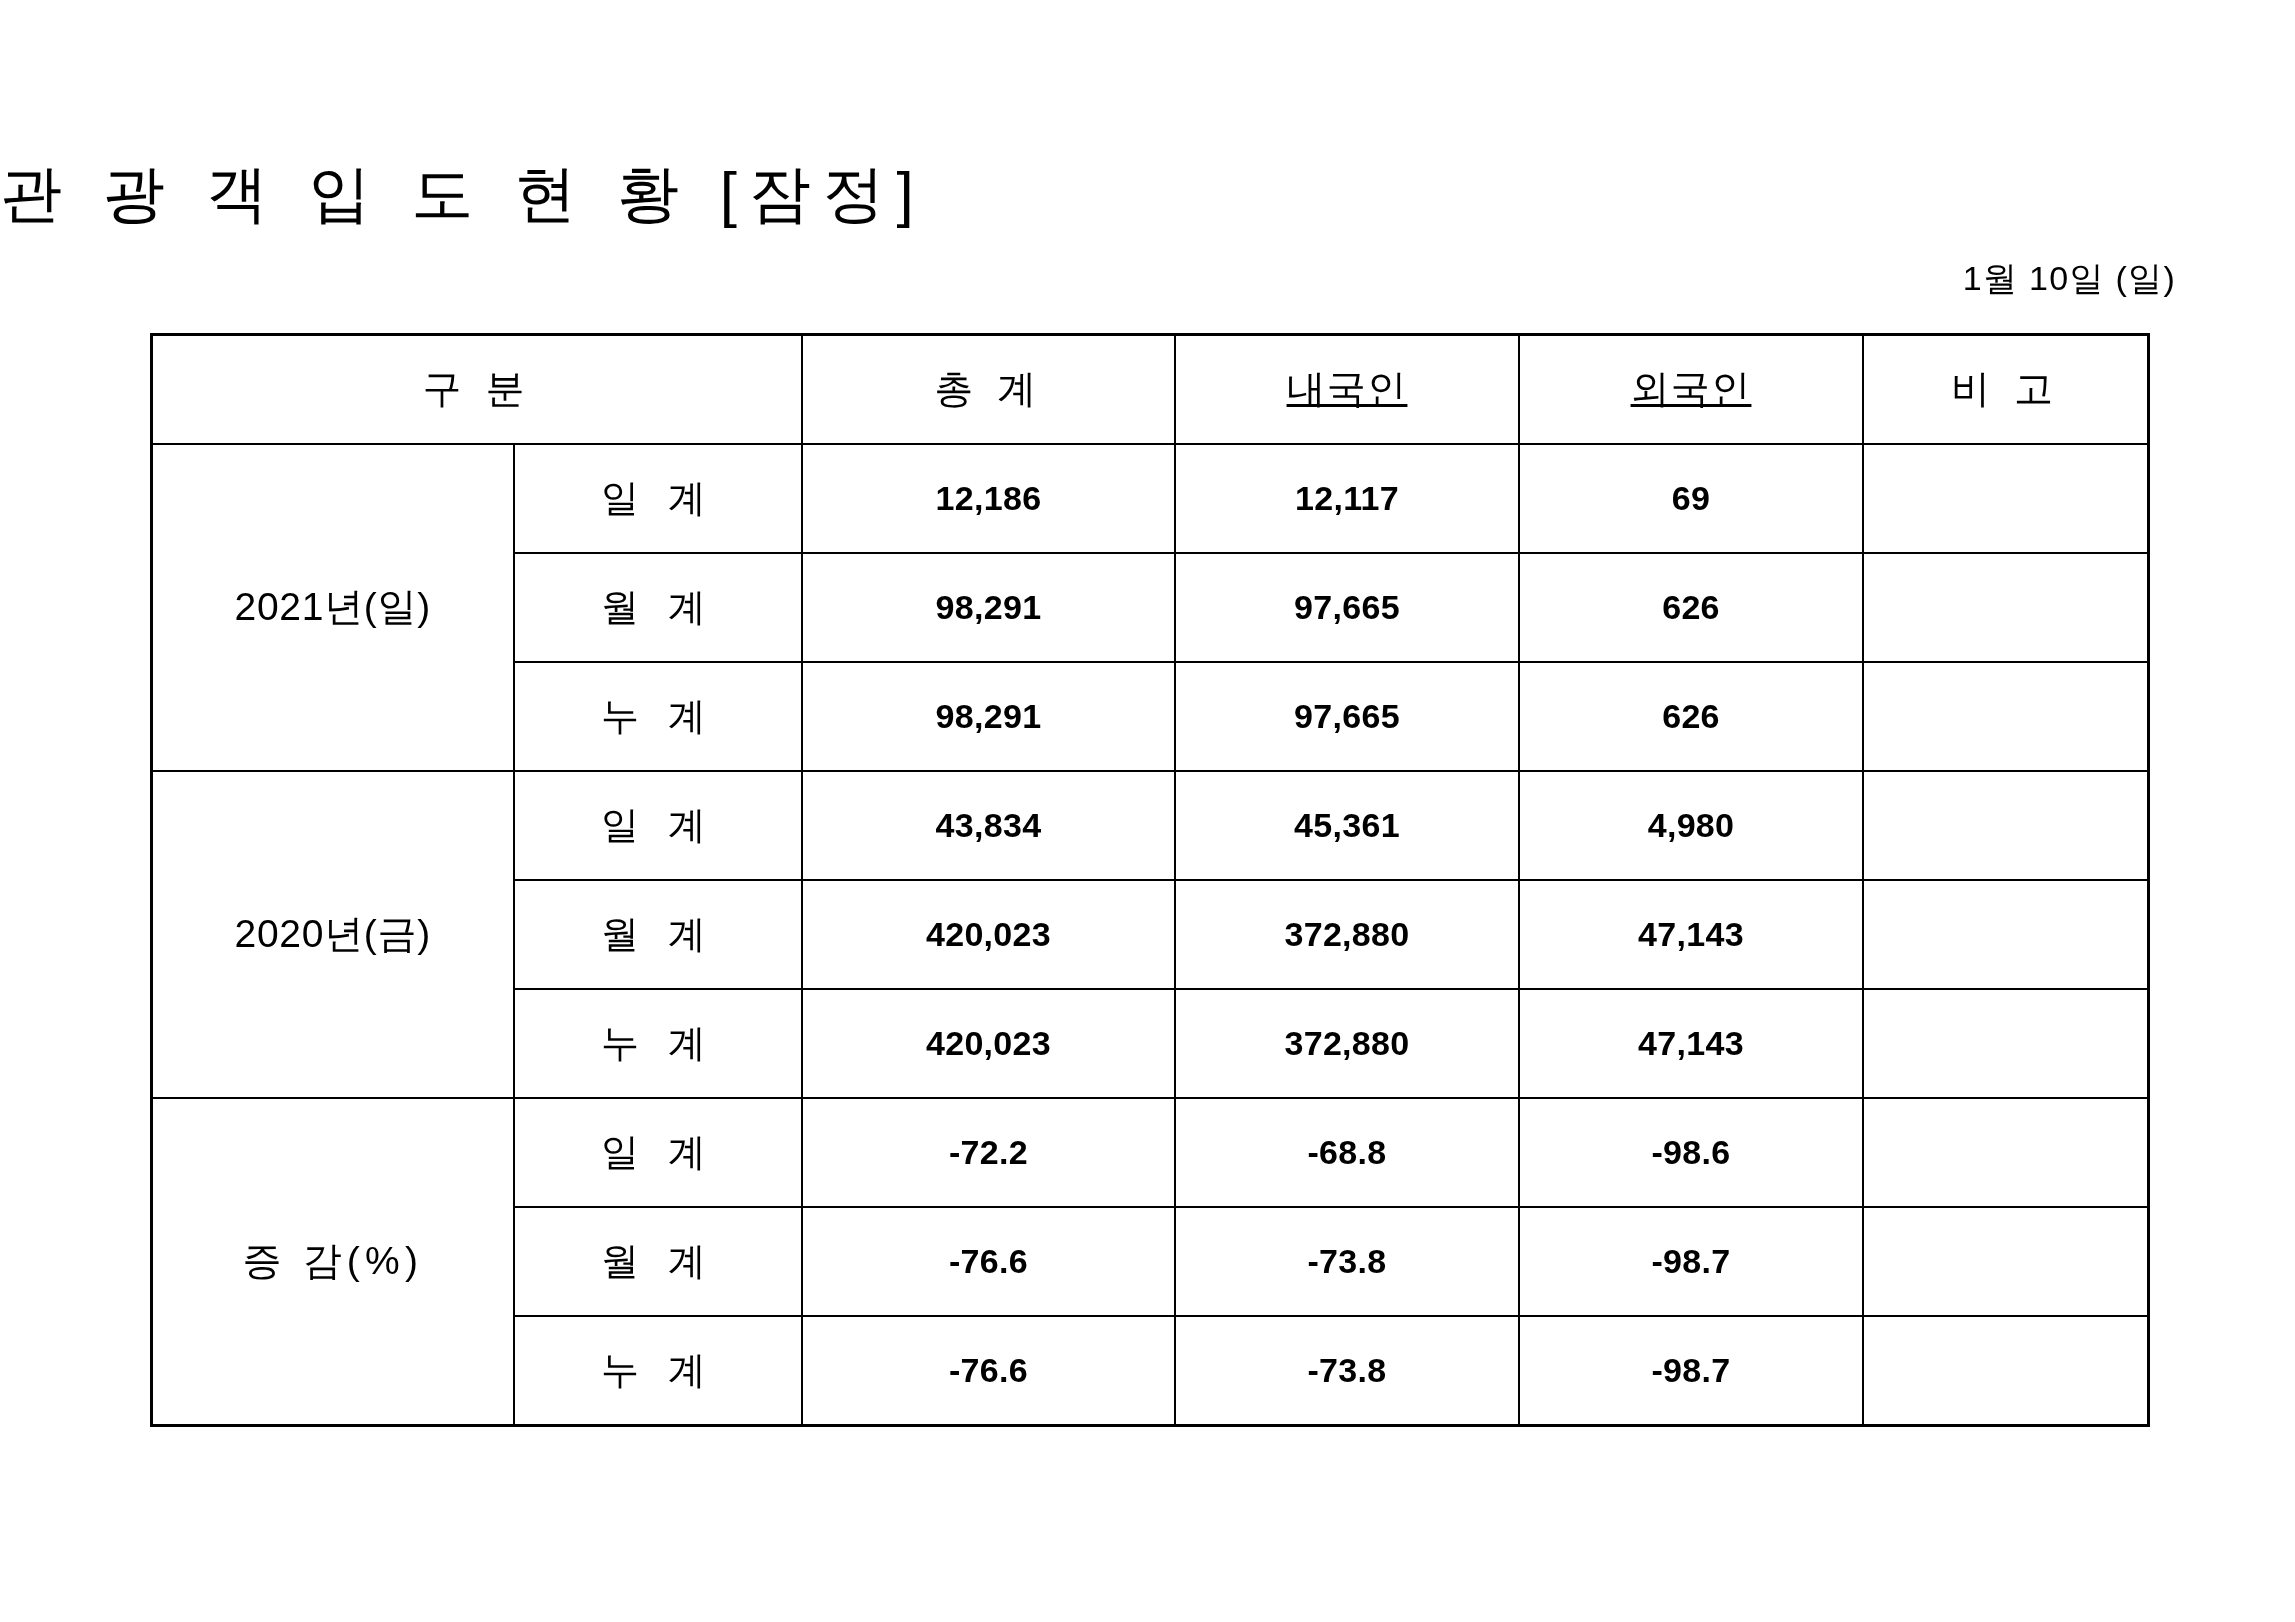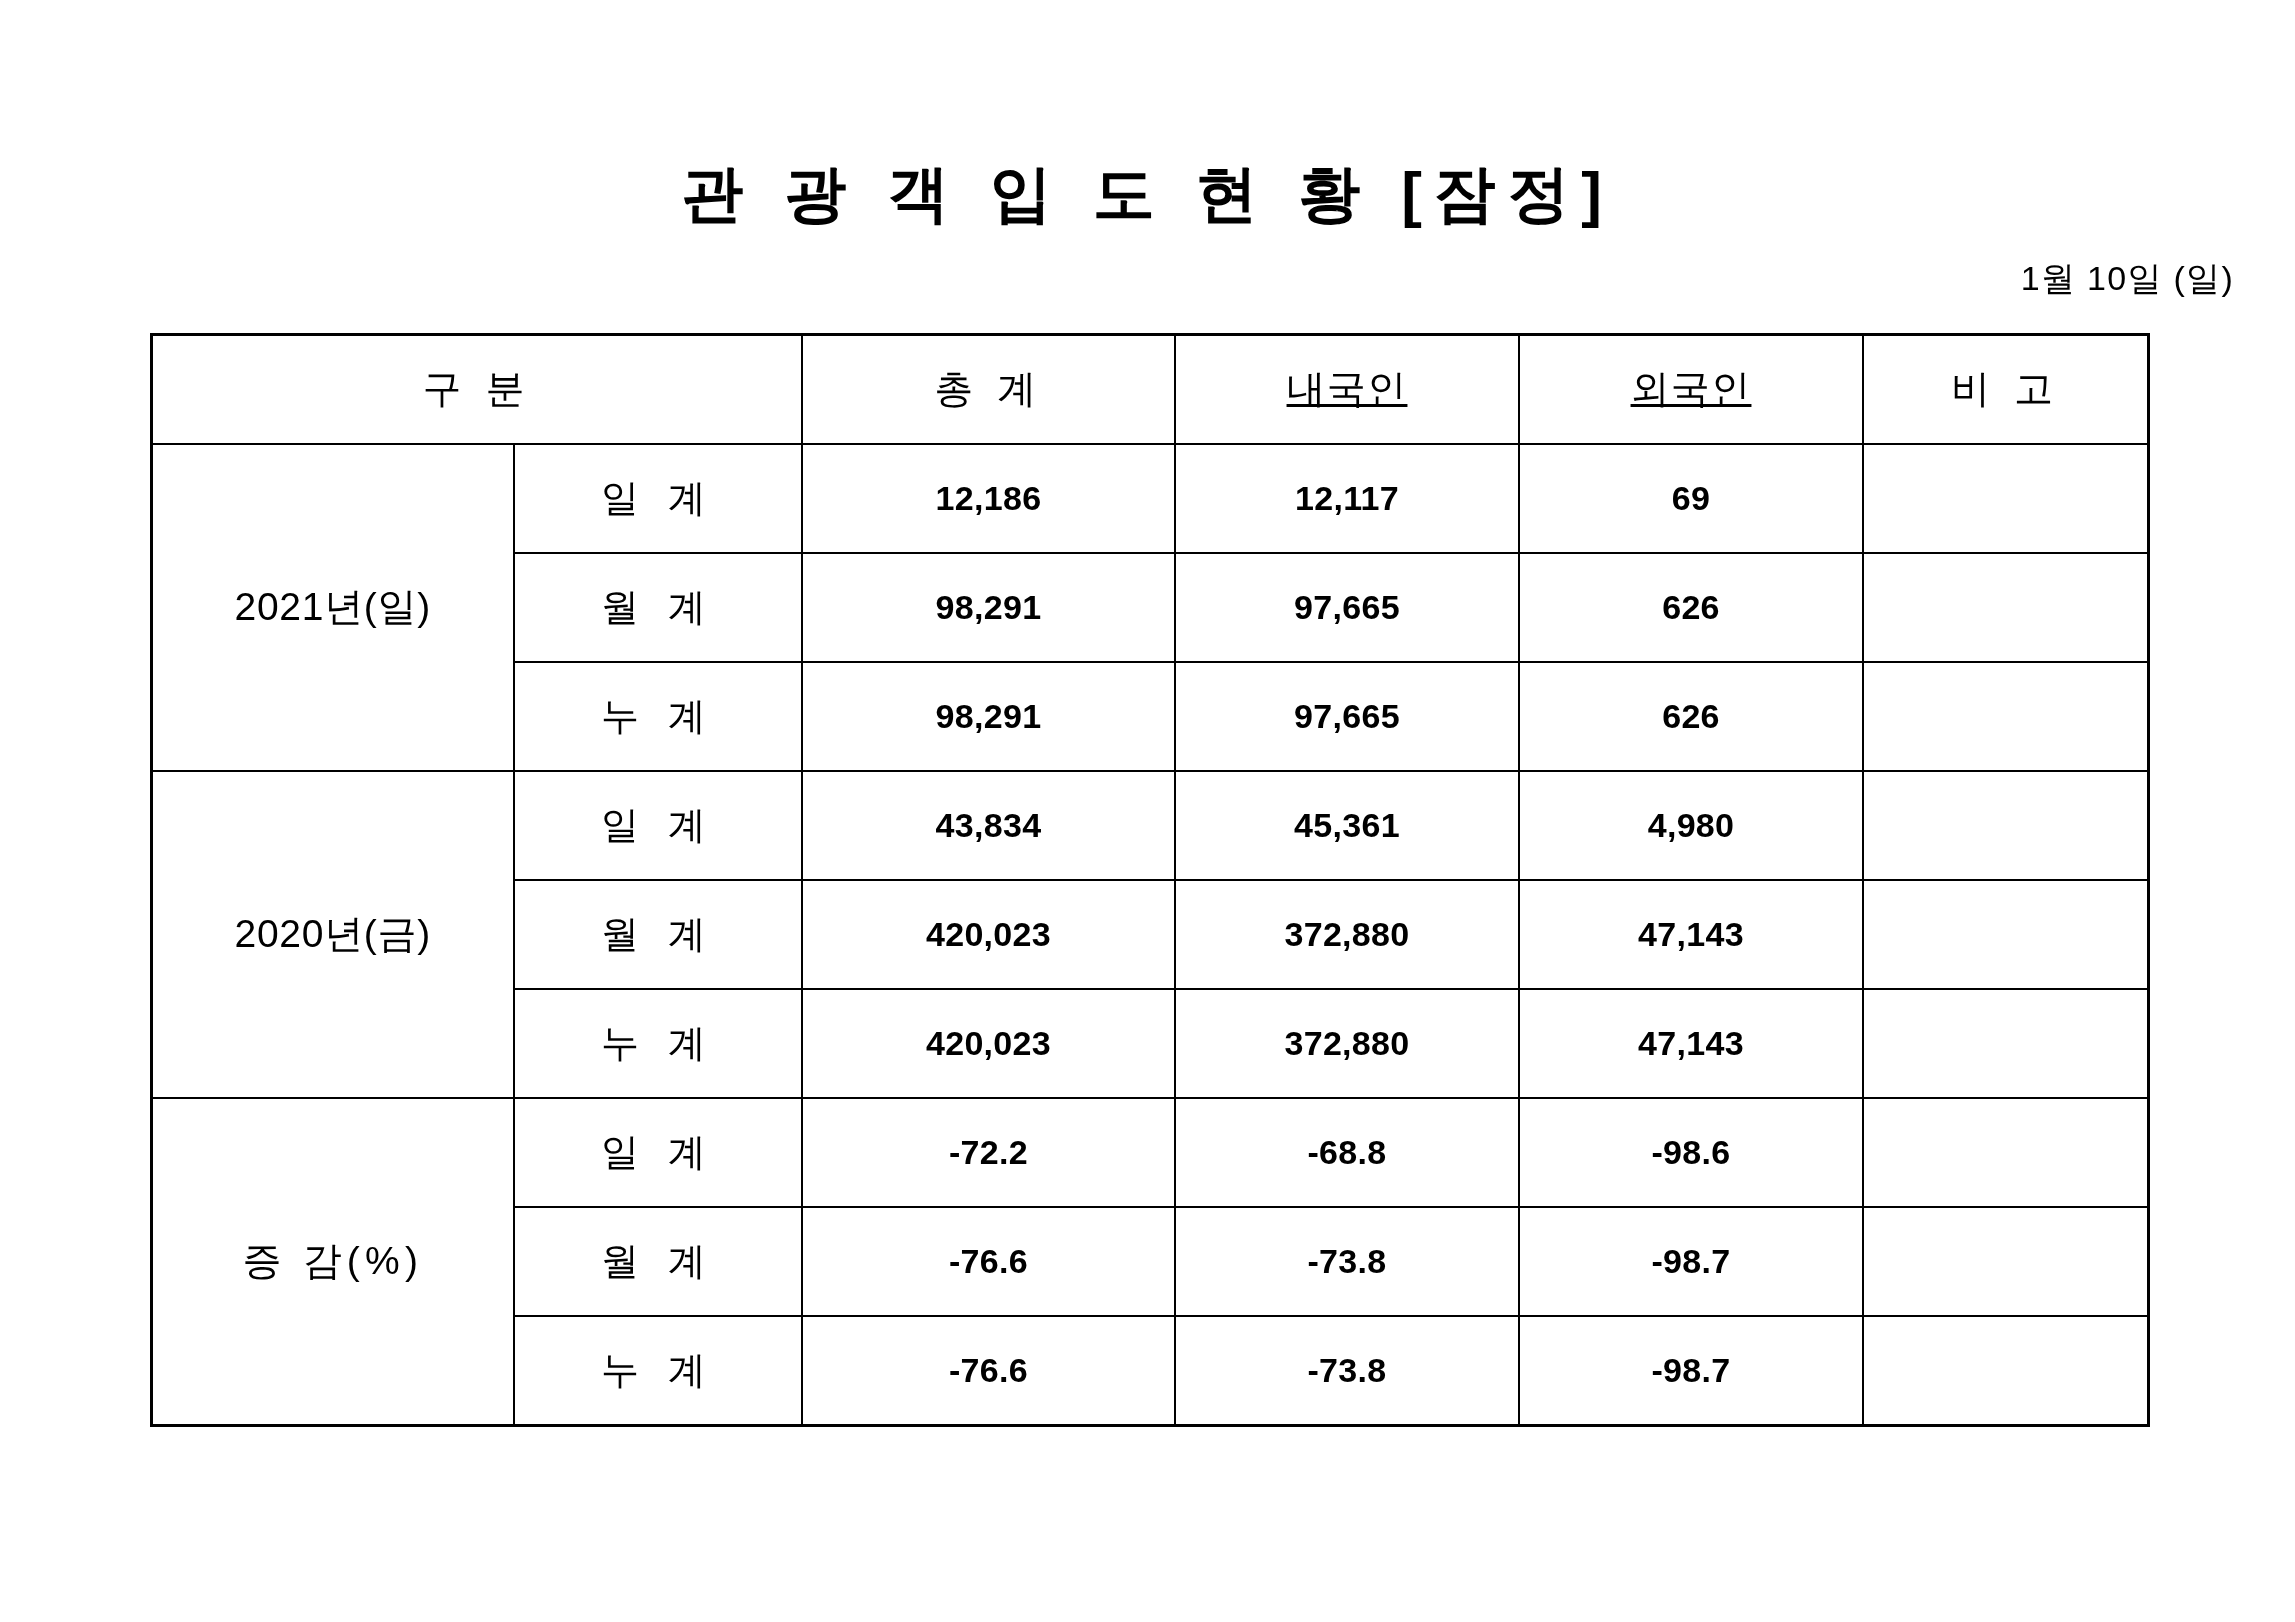--- a/index.html
+++ b/index.html
@@ -16,33 +16,33 @@
     overflow: hidden;
   }
 
   .page {
     position: absolute;
     inset: 0;
     padding: 0;
   }
 
   .title {
-    text-align: center;
+    text-align: left;
     font-size: 62px;
-    font-weight: 700;
+    font-weight: 400;
     letter-spacing: 11.8px;
     margin-top: 160px;
     line-height: 1.1;
     white-space: pre;
   }
 
   .subtitle-row {
     display: flex;
     justify-content: flex-end;
-    padding-right: 61px;
+    padding-right: 119px;
     margin-top: 27.5px;
   }
   .subtitle {
     font-size: 34px;
     font-weight: 400;
     letter-spacing: 1.3px;
   }
 
   .table-wrap {
     margin: 31px auto 0 auto;

